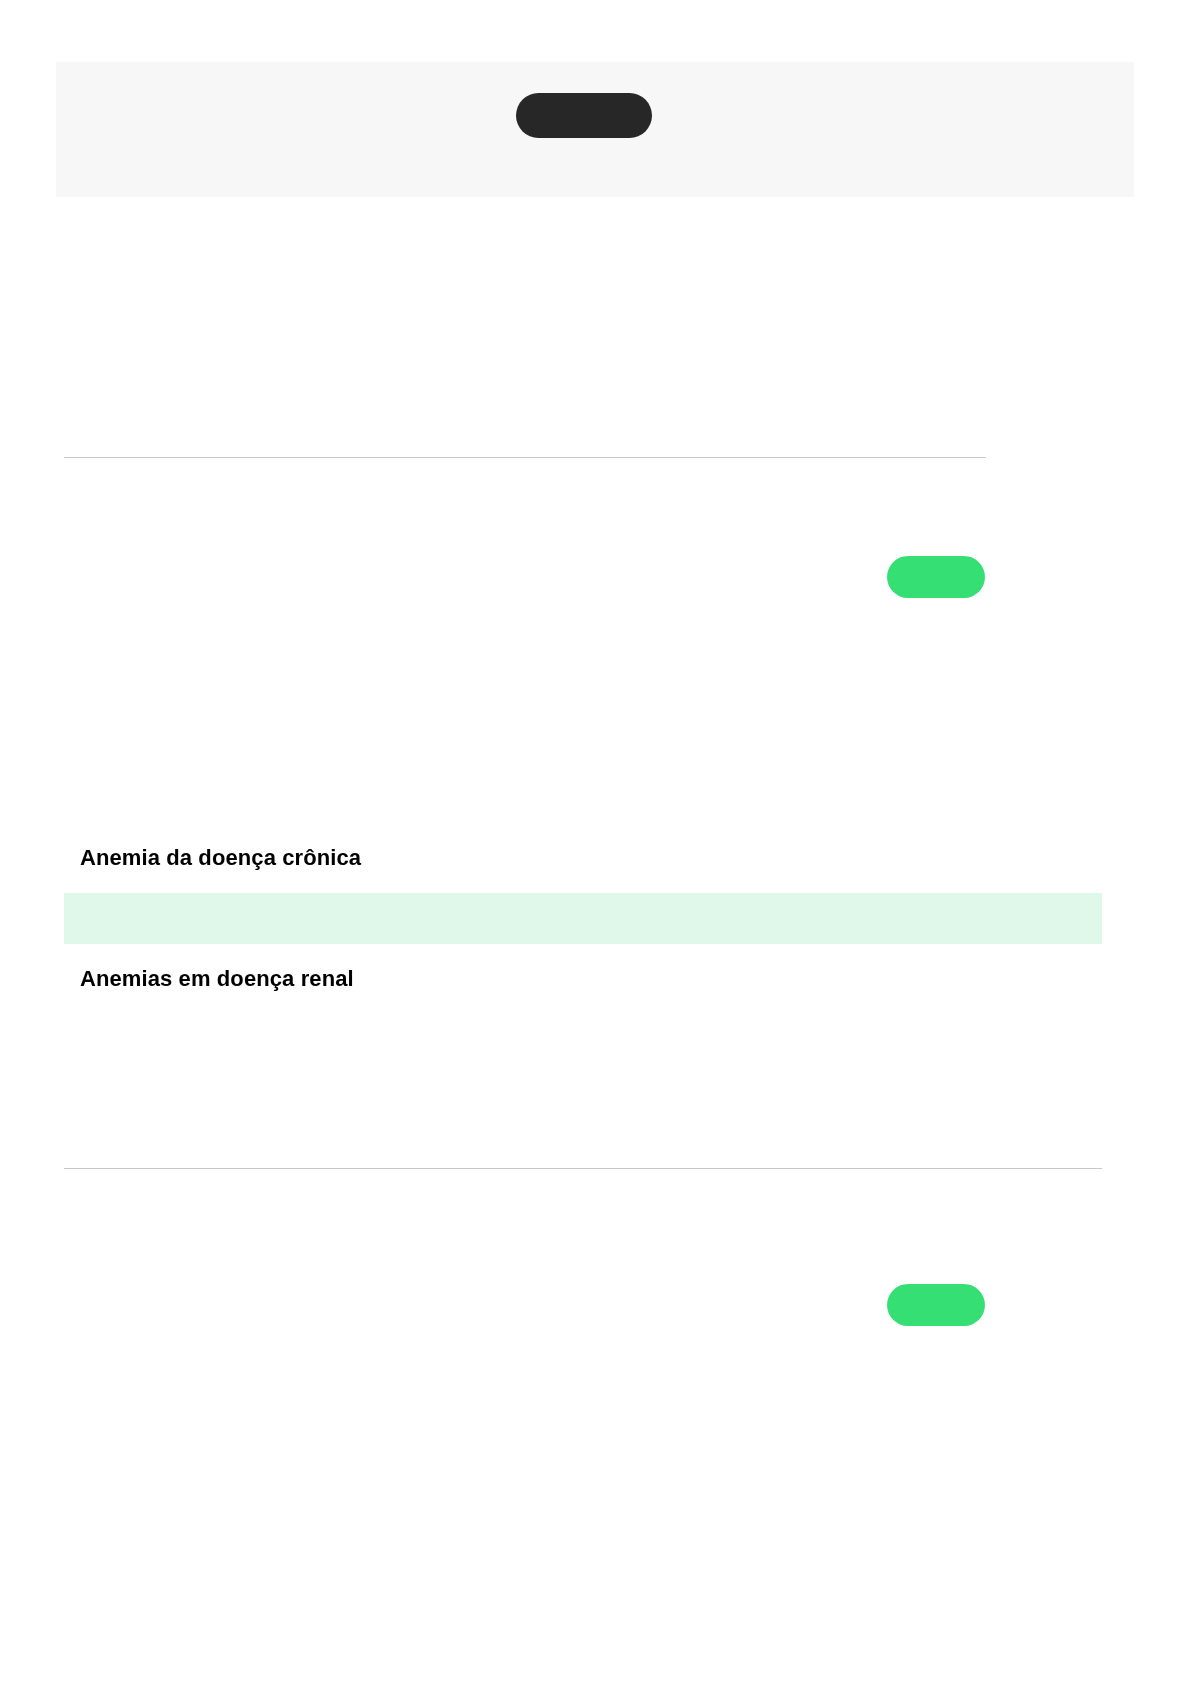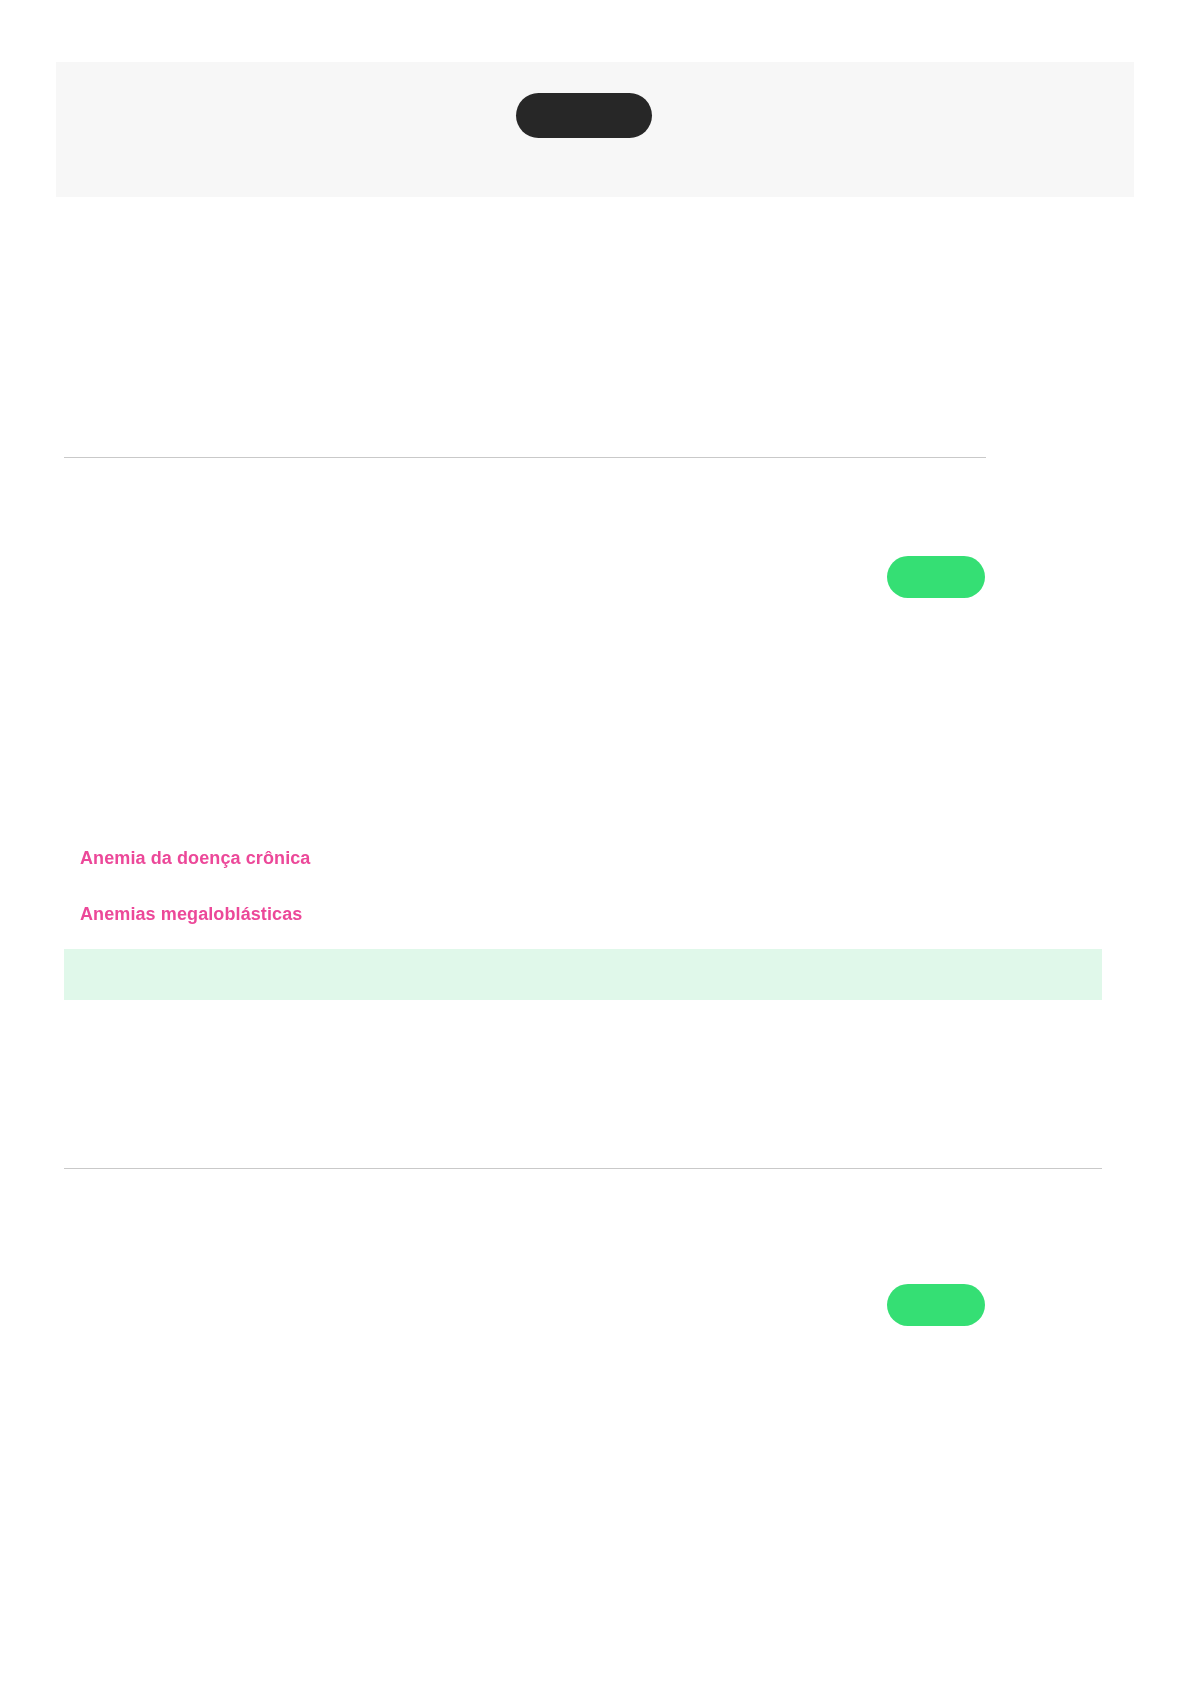--- a/index.html
+++ b/index.html
@@ -134,22 +134,22 @@
     display: block;
     width: 1038px;
     margin: 0 0 0 64px;
     padding: 0;
     background: transparent;
     cursor: pointer;
   }
   .option-row .option-label {
     display: block;
     padding: 8px 0 8px 16px;
-    color: #ec4899;
-    font-size: 18px;
+    color: #000000;
+    font-size: 22px;
     font-weight: bold;
     line-height: 26px;
     letter-spacing: .1px;
   }
   .option-row.spacer-gap {
     margin-top: 14px;
   }
   .option-row.is-selected {
     background: #e0f8ea;
     width: 1038px;
@@ -178,29 +178,29 @@
     <hr class="rule rule-top">
 
     <button class="pill-btn pill-top"></button>
 
     <div class="options">
 
       <div class="option-row">
         <span class="option-label">Anemia da doença crônica</span>
       </div>
 
-      <div class="option-row spacer-gap">
-        <span class="option-label">Anemias megaloblásticas</span>
-      </div>
 
       <div class="option-row is-selected spacer-gap">
         <span class="option-label"></span>
       </div>
 
 
+      <div class="option-row spacer-gap">
+        <span class="option-label">Anemias em doença renal</span>
+      </div>
 
     </div>
 
     <hr class="rule rule-bottom">
 
     <button class="pill-btn pill-bottom"></button>
 
   </div>
 </div>
 

